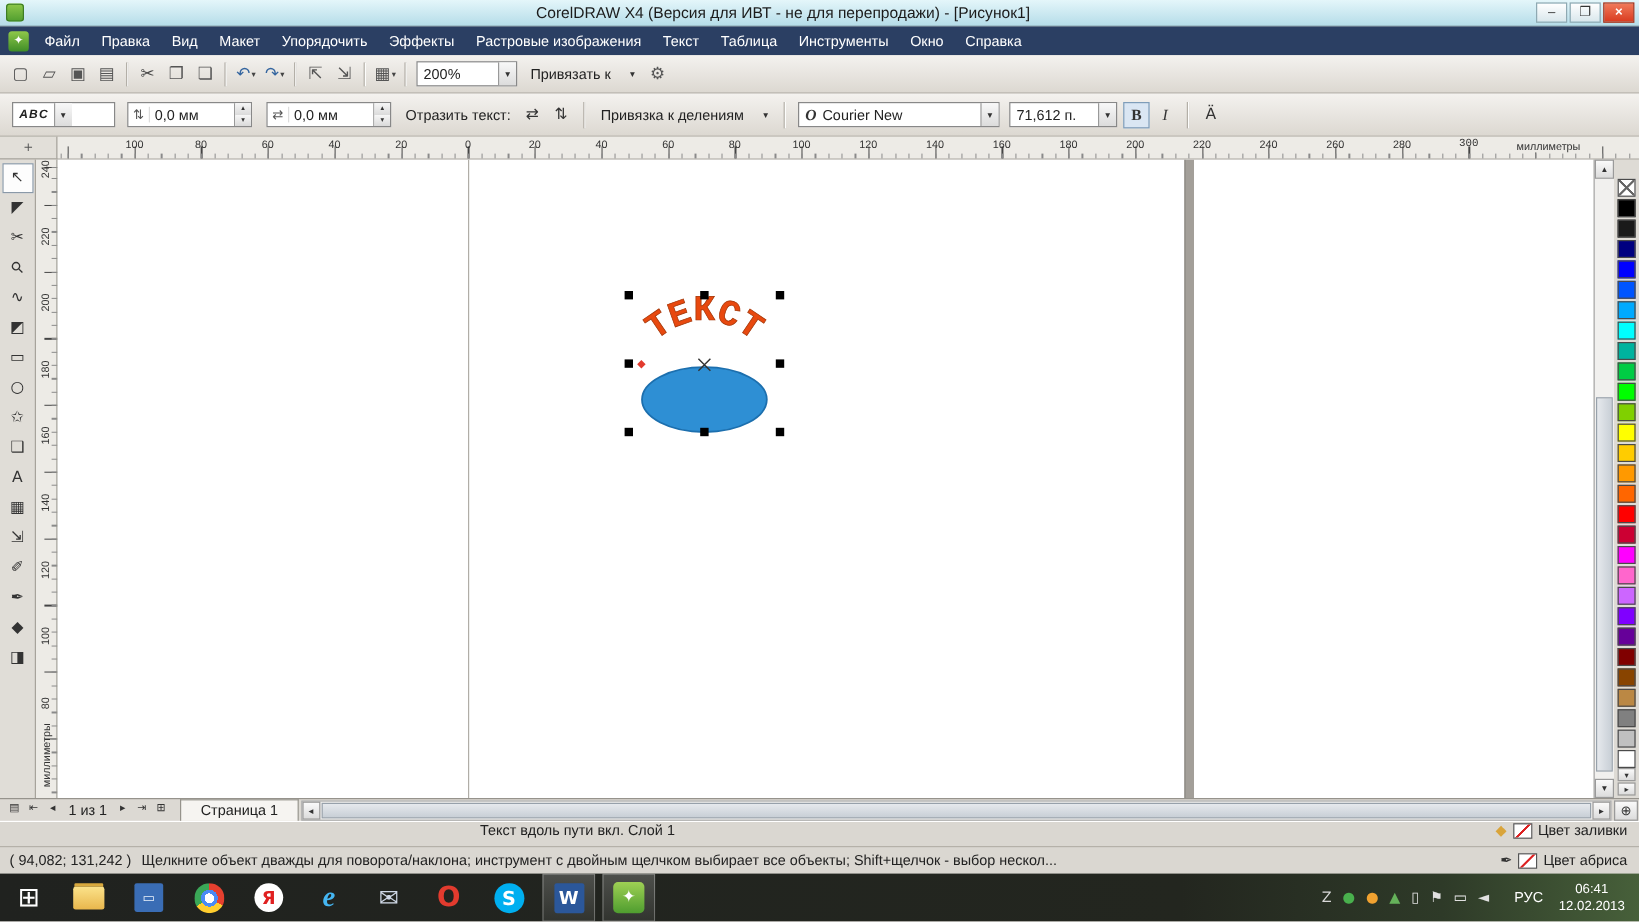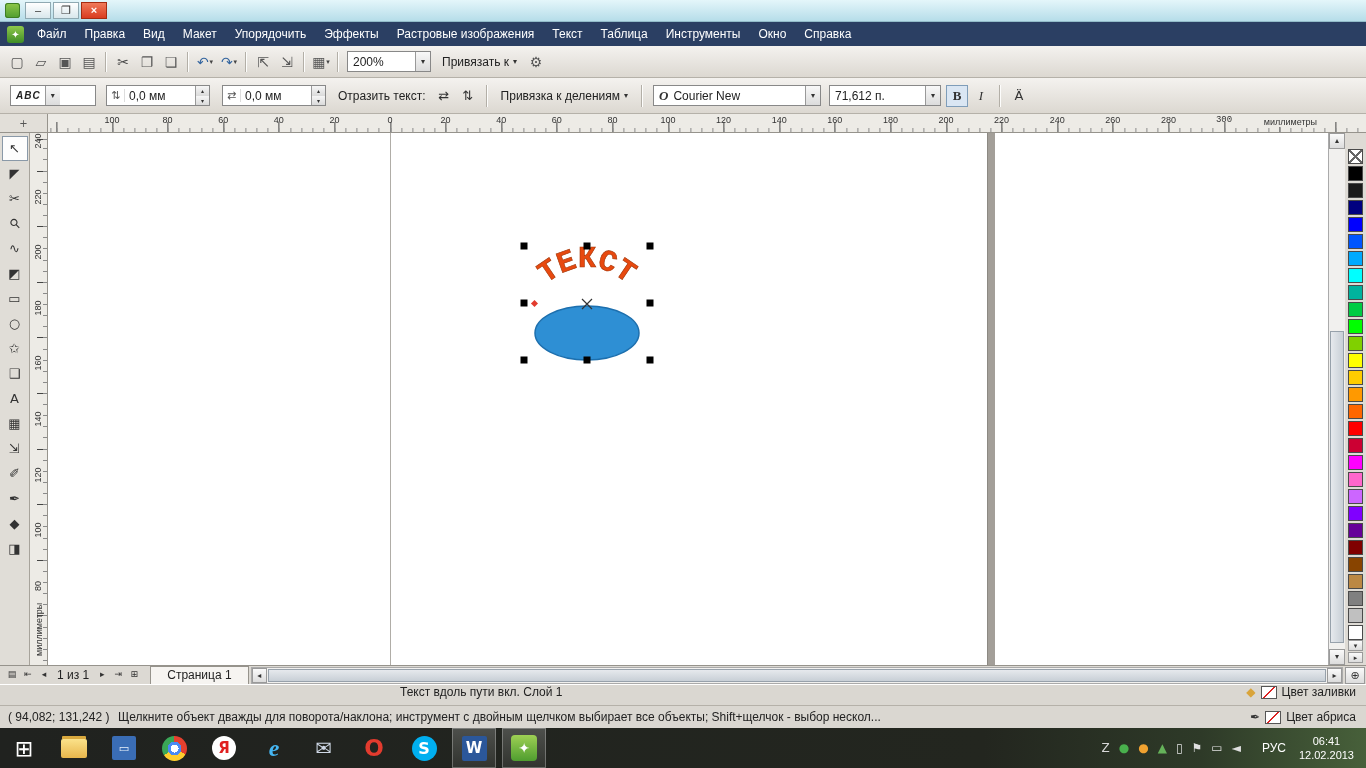--- a/index.html
+++ b/index.html
@@ -23,40 +23,40 @@
   .tb-list{display:flex;align-items:center}
   .tb-item{width:24px;height:23px;display:flex;align-items:center;justify-content:center;font-size:14px;color:#555}
   .tb-item[data-drop="true"]::after{content:"▾";font-size:7px;color:#444;margin-left:1px}
   [data-name="toolbar-separator"]{width:2px !important;height:20px;background:#b3afa7;margin:0 4px;padding:0;border-right:1px solid #fdfdfc}
   [data-name="undo-button"],[data-name="redo-button"]{color:#34659f}
   [data-name="cut-button"]{color:#444}
   .combo{height:21px;background:#fff;border:1px solid #888;display:flex;align-items:center;padding-left:5px;margin:0 4px}
   .combo-val{flex:1;white-space:nowrap;overflow:hidden}
   .combo-arrow{width:15px;height:19px;margin-left:4px;background:linear-gradient(#f8f8f8,#dcdcdc);border-left:1px solid #999;font-size:8px;text-align:center;line-height:19px;color:#333}
   .zoom-combo{width:84px}
-  .dropbtn{display:flex;align-items:center;gap:4px;padding:3px 7px;white-space:nowrap;color:#222}
+  .dropbtn{display:flex;align-items:center;gap:16px;padding:3px 7px;white-space:nowrap;color:#222}
   .small-arrow{font-size:8px;color:#333}
   
   .propbar{height:36px;background:linear-gradient(#f4f2ef,#dcd8d1);border-bottom:1px solid #b5b1a9;display:flex;align-items:center;padding:0 6px}
   .preset-combo{width:86px}
   .preset-abc{font-size:10px;font-weight:bold;font-style:italic;letter-spacing:1px}
   .spinbox{height:21px;background:#fff;border:1px solid #888;display:flex;align-items:center;margin:0 6px;width:104px}
   .spin-ico{width:18px;text-align:center;color:#555;font-size:11px;border-right:1px solid #ddd}
   .spin-val{flex:1;padding-left:4px;white-space:nowrap}
   .spin-btns{width:14px;display:flex;flex-direction:column;border-left:1px solid #999;height:100%}
   .spin-btns span{flex:1;font-size:6px;line-height:9px;text-align:center;background:linear-gradient(#f6f6f6,#dadada);color:#333}
   .pb-label{margin:0 6px;white-space:nowrap}
   .pb-btn{min-width:22px;height:22px;display:flex;align-items:center;justify-content:center;font-size:13px;color:#333;margin:0 1px}
   .pb-btn.pressed{background:#dae6f3;border:1px solid #7f9db9}
   .pb-btn.bold{font-family:"Liberation Serif",serif;font-weight:bold}
   .pb-btn.italic{font-family:"Liberation Serif",serif;font-style:italic}
   .vsep{width:2px;height:22px;background:#b3afa7;border-right:1px solid #fdfdfc;margin:0 6px}
   .font-combo{width:168px}
   .font-o{font-family:"Liberation Serif",serif;font-style:italic;font-weight:bold;font-size:13px;margin-right:5px;color:#333}
-  .size-combo{width:112px}
+  .size-combo{width:90px}
   
   .ruler-row{height:19px;display:flex;background:#e2dfd9;border-bottom:1px solid #96938c}
   .ruler-corner{width:48px;border-right:1px solid #96938c;display:flex;align-items:center;justify-content:center;font-size:10px;color:#555}
   .hruler{flex:1;position:relative;background:#edebe6;
     background-image:repeating-linear-gradient(90deg,#8a8a8a 0 1px,transparent 1px 11.12px),repeating-linear-gradient(90deg,#444 0 1px,transparent 1px 55.6px);
     background-size:100% 5px,100% 11px;background-position:8.4px 14px,8.4px 8px;background-repeat:repeat-x}
   .hnum{position:absolute;top:1px;transform:translateX(-50%);font-size:9px;color:#333}
   .hruler-unit{position:absolute;right:46px;top:3px;font-size:9px;color:#333;background:#edebe6;padding:0 3px}
   
   .main{display:flex;height:532px}
@@ -129,20 +129,21 @@
   .tray{margin-left:auto;display:flex;align-items:center;gap:9px;padding-right:8px}
   .tray-ico{font-size:12px;line-height:1}
   .lang{font-size:12px;color:#fff;padding:0 4px}
   .clock{text-align:center;font-size:11px;line-height:1.3;color:#fff;padding-right:4px}
 </style>
 </head>
 <body>
 
 <div class="titlebar" data-name="title-bar">
   <span class="app-icon" data-name="coreldraw-app-icon"></span>
+  <span class="title" data-name="window-title">CorelDRAW X4 (Версия для ИВТ - не для перепродажи) - [Рисунок1]</span>
   <span class="winbtns" data-name="window-controls">
     <span class="winbtn" data-name="minimize-button">–</span>
     <span class="winbtn" data-name="restore-button">❐</span>
     <span class="winbtn close" data-name="close-button">×</span>
   </span>
 </div>
 
 <div class="menubar" data-name="menu-bar">
   <span class="menu-appicon ico" data-name="corel-balloon-icon">✦</span>
   <div class="menu-items" data-name="menu-items">

